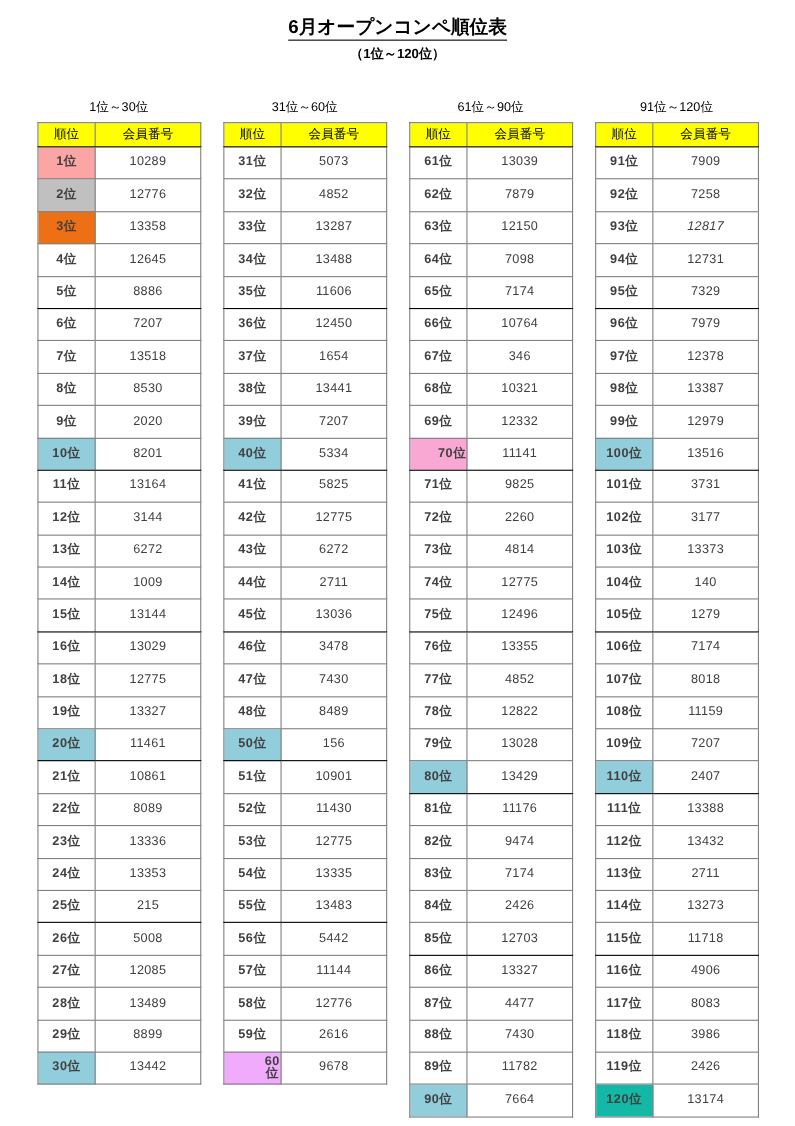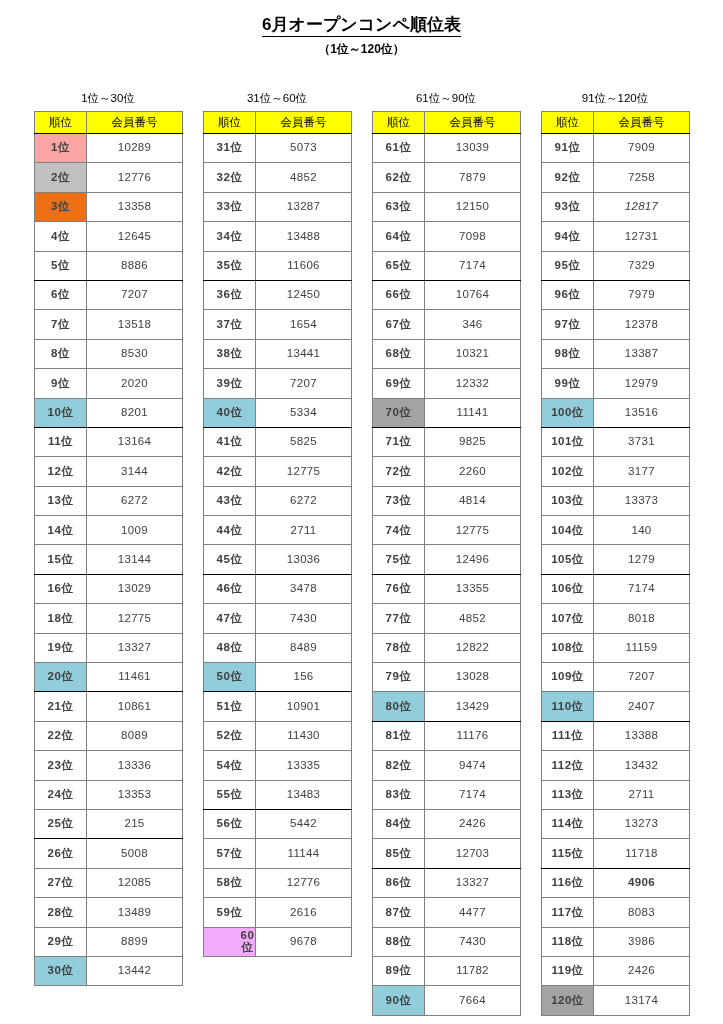--- a/index.html
+++ b/index.html
@@ -352,20 +352,24 @@
             </tr>
             <tr>
               <td class="rank-cell">51位</td>
               <td class="num-cell" style="color: rgb(64, 64, 64);">10901</td>
             </tr>
             <tr>
               <td class="rank-cell">52位</td>
               <td class="num-cell" style="color: rgb(64, 64, 64);">11430</td>
             </tr>
             <tr>
+              <td class="rank-cell">53位</td>
+              <td class="num-cell" style="color: rgb(64, 64, 64);">12775</td>
+            </tr>
+            <tr>
               <td class="rank-cell">54位</td>
               <td class="num-cell" style="color: rgb(64, 64, 64);">13335</td>
             </tr>
             <tr class="sep-heavy">
               <td class="rank-cell">55位</td>
               <td class="num-cell" style="color: rgb(64, 64, 64);">13483</td>
             </tr>
             <tr>
               <td class="rank-cell">56位</td>
               <td class="num-cell" style="color: rgb(64, 64, 64);">5442</td>
@@ -433,21 +437,21 @@
             </tr>
             <tr>
               <td class="rank-cell">68位</td>
               <td class="num-cell" style="color: rgb(64, 64, 64);">10321</td>
             </tr>
             <tr>
               <td class="rank-cell">69位</td>
               <td class="num-cell" style="color: rgb(64, 64, 64);">12332</td>
             </tr>
             <tr class="sep-heavy">
-              <td class="rank-cell" style="background: #a3a3a3;">70位</td>
+              <td class="rank-cell" style="background: #f9a8d4; text-align: right;">70位</td>
               <td class="num-cell" style="color: rgb(64, 64, 64);">11141</td>
             </tr>
             <tr>
               <td class="rank-cell">71位</td>
               <td class="num-cell" style="color: rgb(64, 64, 64);">9825</td>
             </tr>
             <tr>
               <td class="rank-cell">72位</td>
               <td class="num-cell" style="color: rgb(64, 64, 64);">2260</td>
             </tr>
@@ -635,36 +639,36 @@
             <tr>
               <td class="rank-cell">114位</td>
               <td class="num-cell" style="color: rgb(64, 64, 64);">13273</td>
             </tr>
             <tr class="sep-heavy">
               <td class="rank-cell">115位</td>
               <td class="num-cell" style="color: rgb(64, 64, 64);">11718</td>
             </tr>
             <tr>
               <td class="rank-cell">116位</td>
-              <td class="num-cell" style="color: rgb(64, 64, 64); font-weight: bold;">4906</td>
+              <td class="num-cell" style="color: rgb(64, 64, 64);">4906</td>
             </tr>
             <tr>
               <td class="rank-cell">117位</td>
               <td class="num-cell" style="color: rgb(64, 64, 64);">8083</td>
             </tr>
             <tr>
               <td class="rank-cell">118位</td>
               <td class="num-cell" style="color: rgb(64, 64, 64);">3986</td>
             </tr>
             <tr>
               <td class="rank-cell">119位</td>
               <td class="num-cell" style="color: rgb(64, 64, 64);">2426</td>
             </tr>
             <tr>
-              <td class="rank-cell" style="background: #a3a3a3;">120位</td>
+              <td class="rank-cell" style="background: #14b8a6;">120位</td>
               <td class="num-cell" style="color: rgb(64, 64, 64);">13174</td>
             </tr>
           </tbody>
         </table>
       </div>
     </div>
 
 </div>
 
 </body></html>

